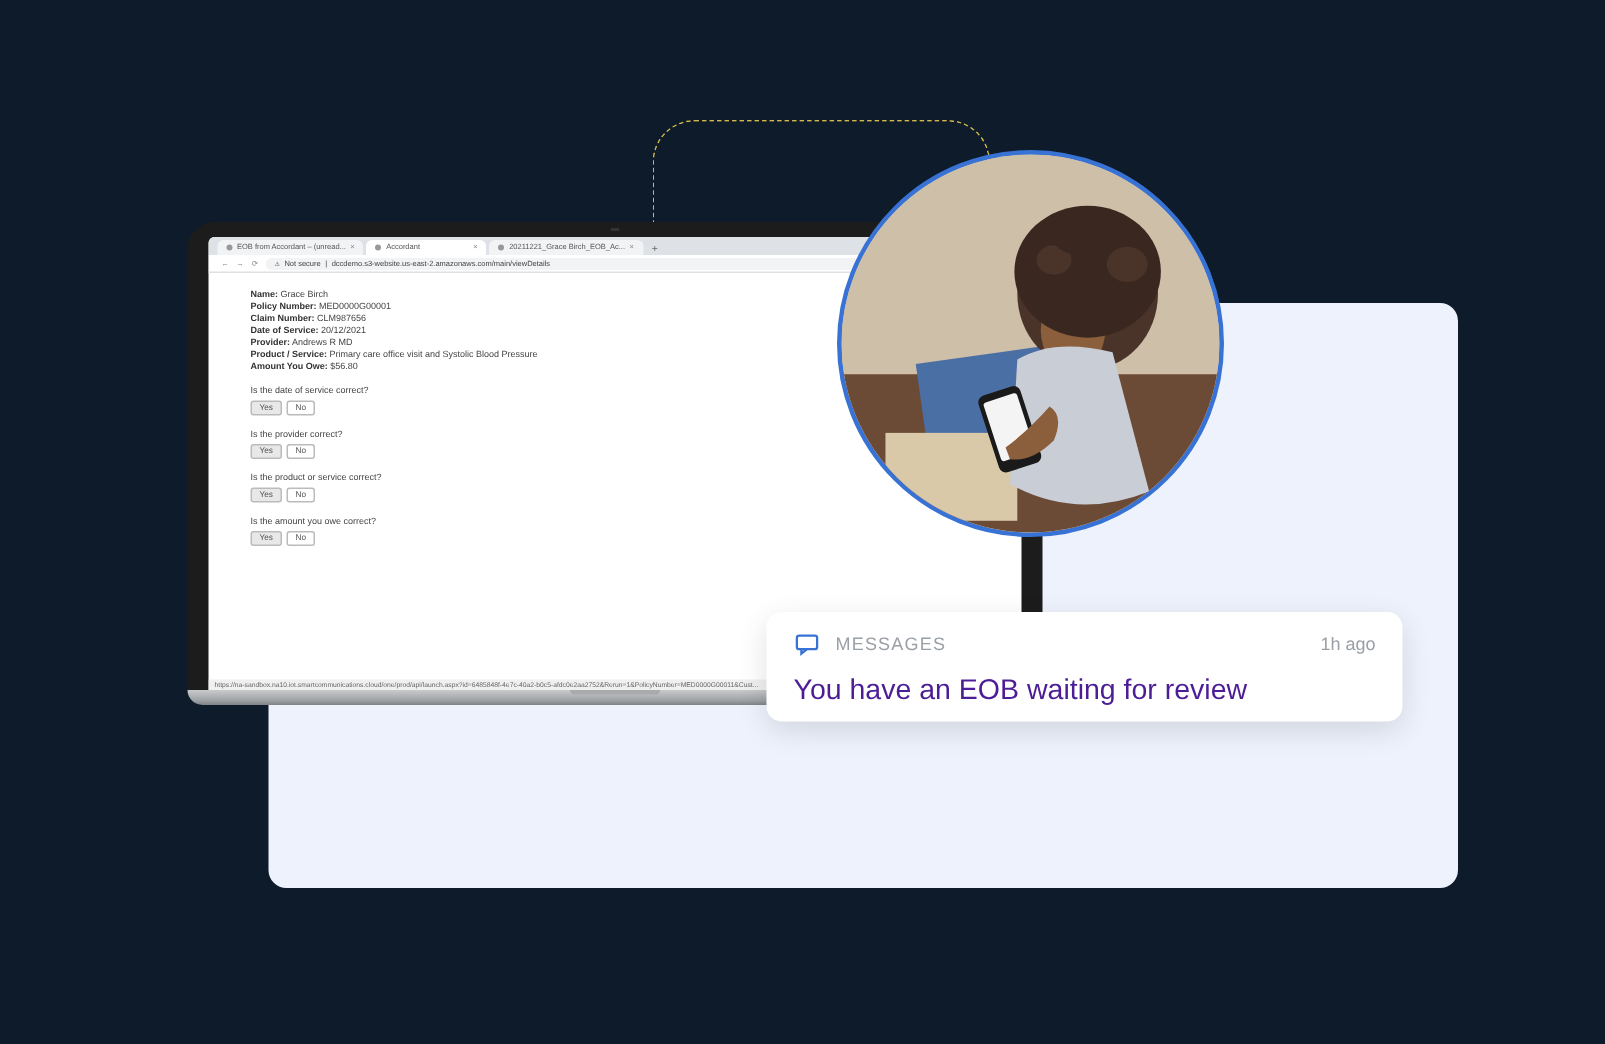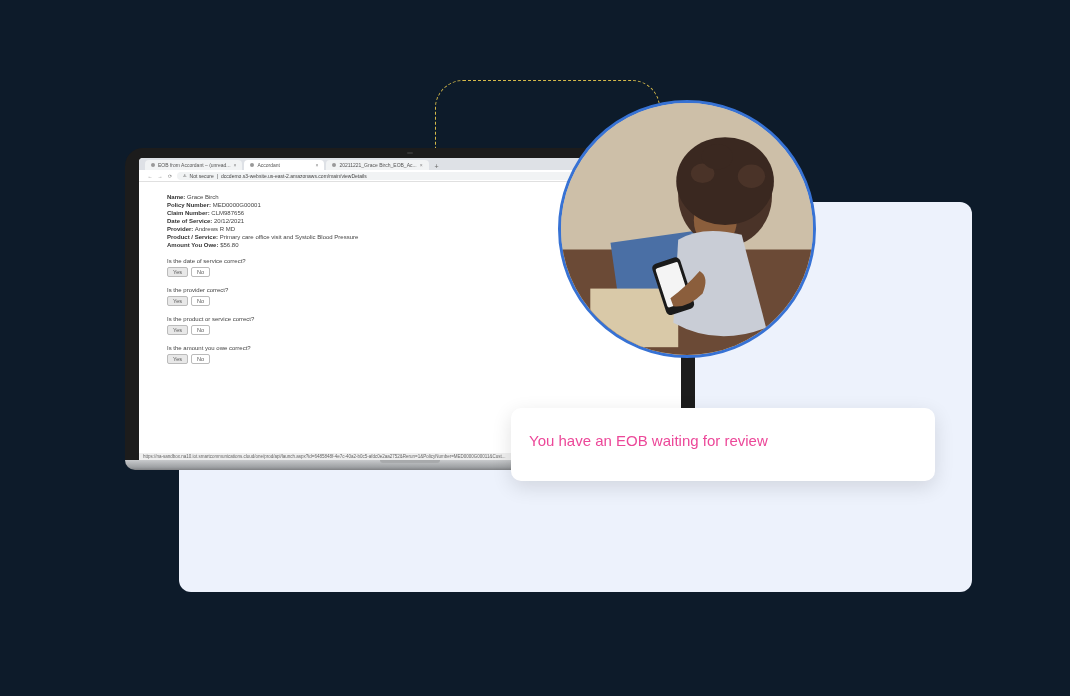--- a/index.html
+++ b/index.html
@@ -236,22 +236,22 @@
   font-weight: 500;
 }
 
 .notif-time {
   margin-left: auto;
   font-size: 12px;
   color: #9aa0a6;
 }
 
 .notif-body {
-  font-size: 15px;
-  color: #ec4899;
+  font-size: 19px;
+  color: #4c1d95;
   margin-top: 12px;
 }
 </style>
 </head>
 <body>
 
 <div class="dashed-mobile"></div>
 
 <div class="blue-card"></div>
 
@@ -372,14 +372,22 @@
     <rect x="103" y="165" width="24" height="42" rx="2" fill="#f4f4f4" transform="rotate(-18 115 188)"></rect>
     <path d="M112 200 Q128 188 142 172 Q152 178 145 195 Q130 210 115 208 Z" fill="#8b5e3c"></path>
     <ellipse cx="168" cy="80" rx="50" ry="45" fill="#3a2820"></ellipse>
     <ellipse cx="145" cy="72" rx="12" ry="10" fill="#4a3328"></ellipse>
     <ellipse cx="195" cy="75" rx="14" ry="12" fill="#4a3328"></ellipse>
     <ellipse cx="160" cy="55" rx="16" ry="13" fill="#3a2820"></ellipse>
   </svg>
 </div>
 
 <div class="notif-card">
+  <div class="notif-hdr">
+    <svg class="notif-ico" viewBox="0 0 24 24" fill="none" stroke="currentColor" stroke-width="2">
+      <rect x="3" y="5" width="18" height="12" rx="2"></rect>
+      <path d="M7 17 L7 21 L12 17"></path>
+    </svg>
+    <span class="notif-src">MESSAGES</span>
+    <span class="notif-time">1h ago</span>
+  </div>
   <div class="notif-body">You have an EOB waiting for review</div>
 </div>
 
 </body></html>

